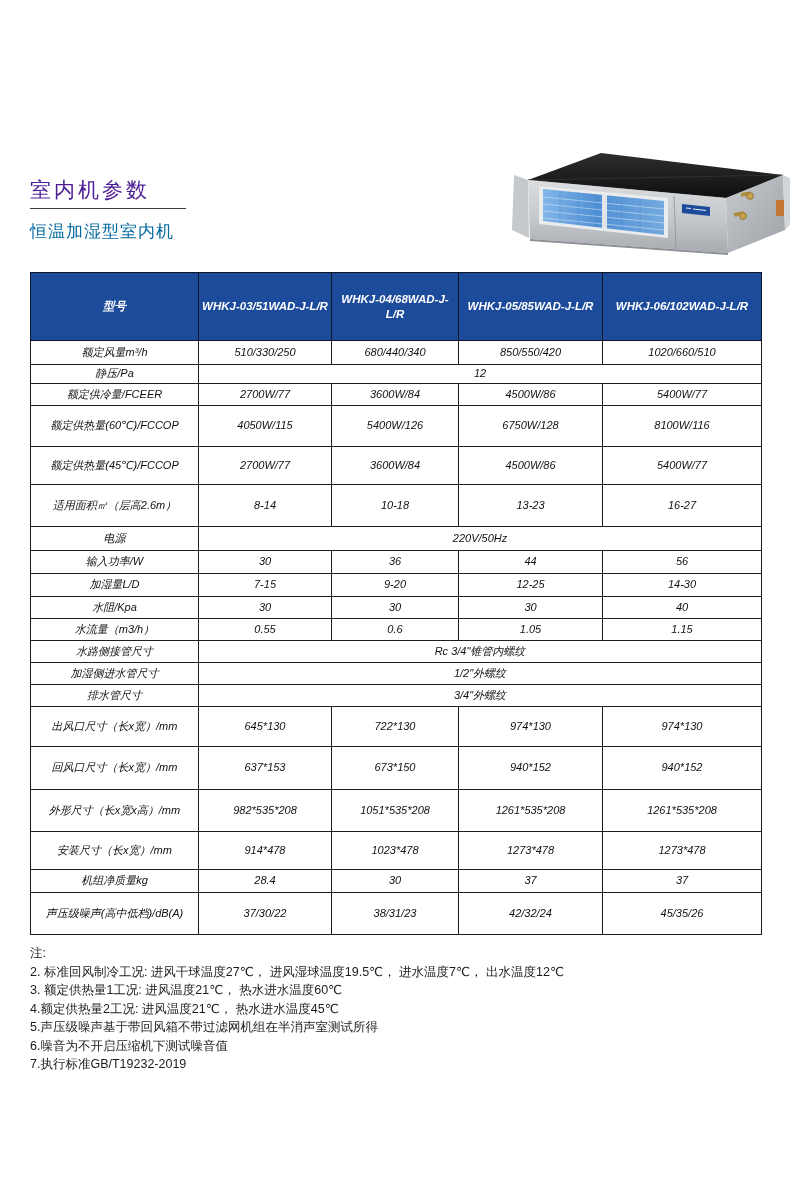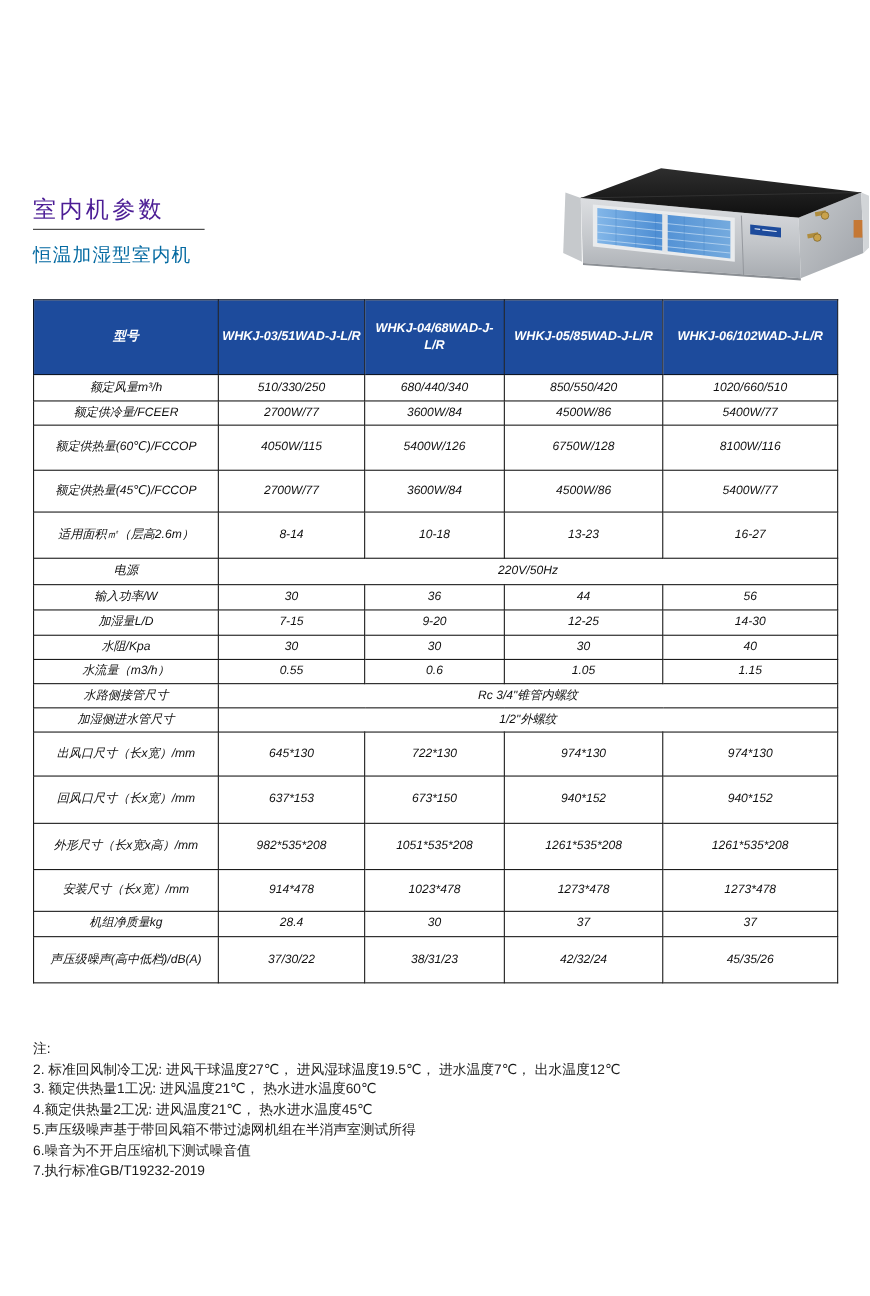--- a/index.html
+++ b/index.html
@@ -144,20 +144,24 @@
         </tr>
       </thead>
       <tbody>
         <tr style="height:24px">
           <td class="lbl">额定风量m³/h</td>
           <td>510/330/250</td>
           <td>680/440/340</td>
           <td>850/550/420</td>
           <td>1020/660/510</td>
         </tr>
+        <tr style="height:19px">
+          <td class="lbl">静压/Pa</td>
+          <td colspan="4">12</td>
+        </tr>
         <tr style="height:22px">
           <td class="lbl">额定供冷量/FCEER</td>
           <td>2700W/77</td>
           <td>3600W/84</td>
           <td>4500W/86</td>
           <td>5400W/77</td>
         </tr>
         <tr style="height:41px">
           <td class="lbl">额定供热量(60℃)/FCCOP</td>
           <td>4050W/115</td>
@@ -211,20 +215,24 @@
           <td>1.05</td>
           <td>1.15</td>
         </tr>
         <tr style="height:22px">
           <td class="lbl">水路侧接管尺寸</td>
           <td colspan="4">Rc 3/4"锥管内螺纹</td>
         </tr>
         <tr style="height:22px">
           <td class="lbl">加湿侧进水管尺寸</td>
           <td colspan="4">1/2"外螺纹</td>
+        </tr>
+        <tr style="height:22px">
+          <td class="lbl">排水管尺寸</td>
+          <td colspan="4">3/4"外螺纹</td>
         </tr>
         <tr style="height:40px">
           <td class="lbl">出风口尺寸（长x宽）/mm</td>
           <td>645*130</td>
           <td>722*130</td>
           <td>974*130</td>
           <td>974*130</td>
         </tr>
         <tr style="height:43px">
           <td class="lbl">回风口尺寸（长x宽）/mm</td>

